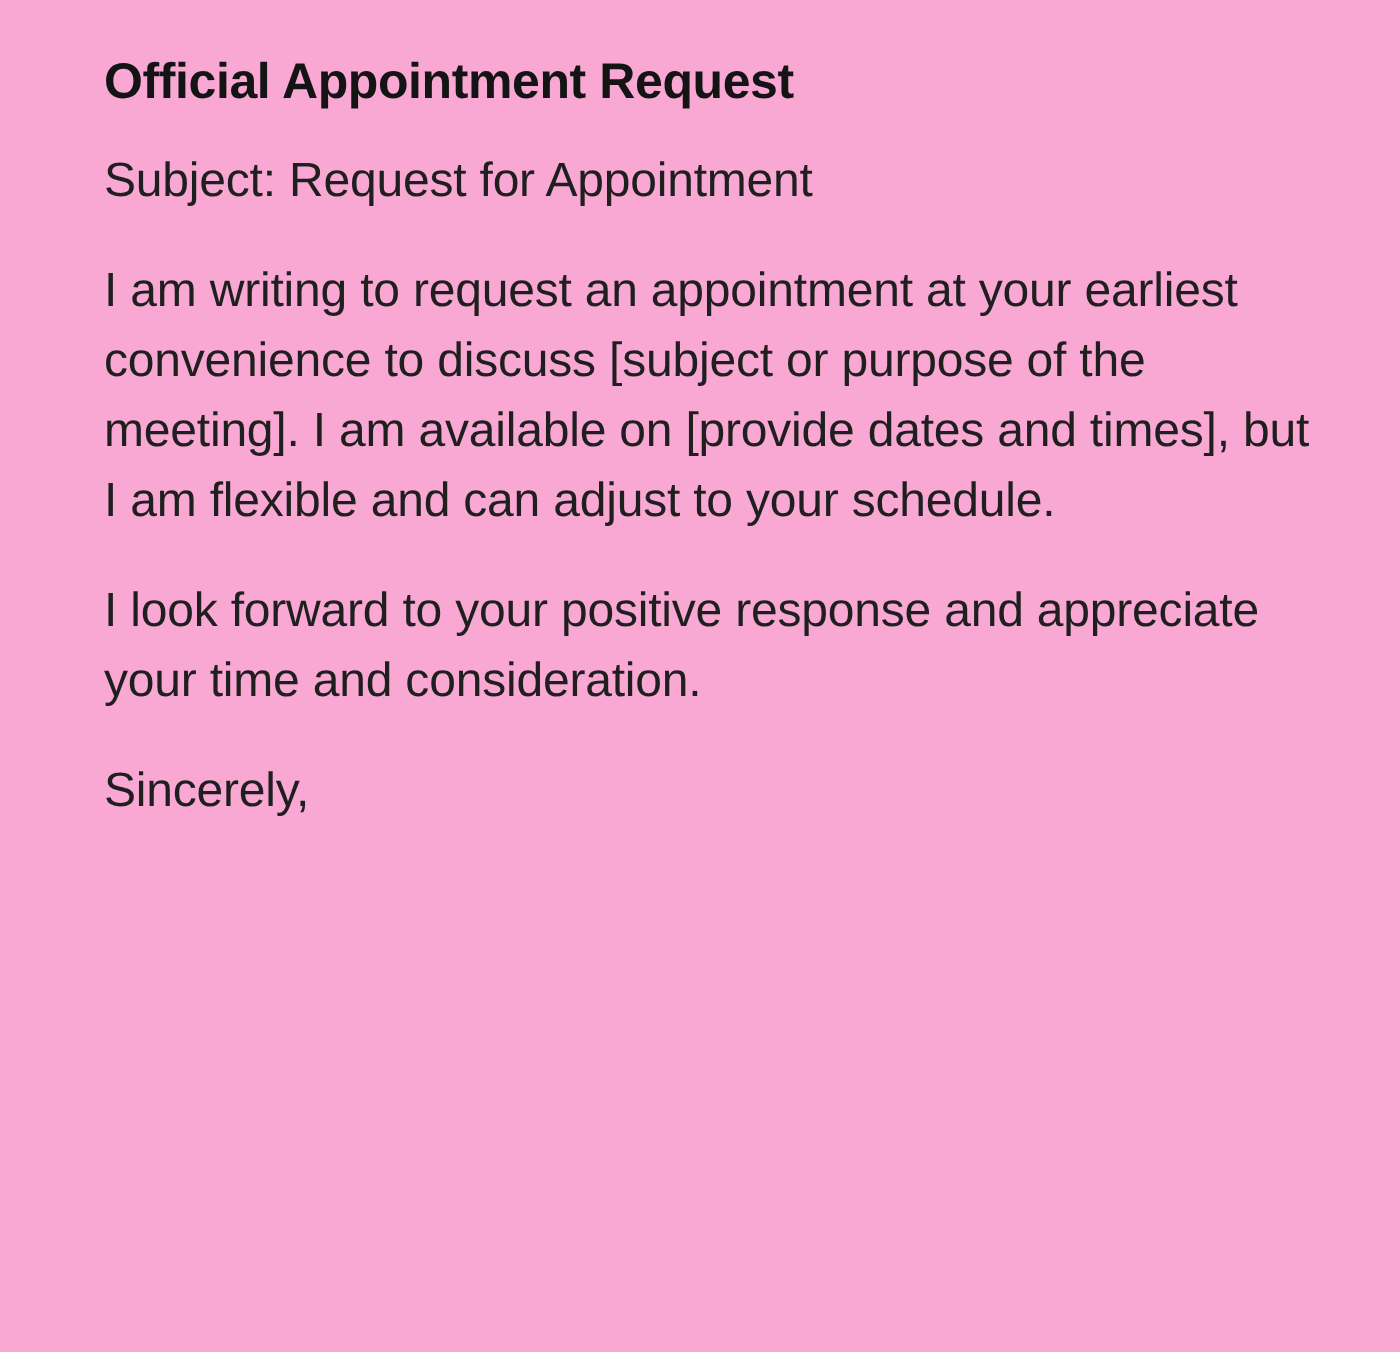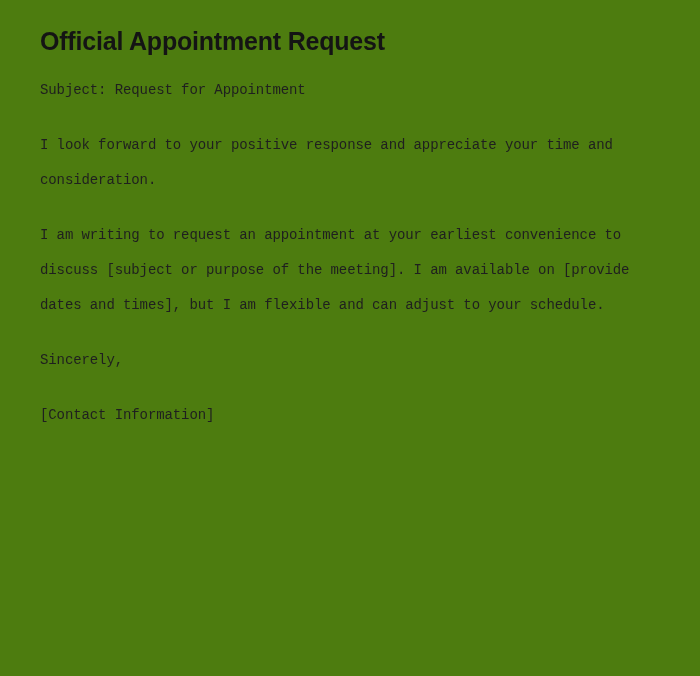--- a/index.html
+++ b/index.html
@@ -11,52 +11,50 @@
     width: 700px;
     height: 676px;
     overflow: hidden;
     font-family: "Liberation Sans", "DejaVu Sans", sans-serif;
     color: #1f1f1f;
   }
   .page {
     box-sizing: border-box;
     width: 700px;
     height: 676px;
-    padding: 26px 40px 0 40px;
-    background: #4d7c0f;
+    padding: 26px 40px 0 52px;
+    background: #f9a8d4;
   }
   .doc-title {
     font-size: 25px;
     line-height: 30px;
     font-weight: 700;
     letter-spacing: -0.2px;
     color: #141414;
     margin: 0 0 17px 0;
   }
   .doc-line {
-    font-size: 14px;
+    font-size: 24px;
     line-height: 35px;
     letter-spacing: -0.1px;
     margin: 0 0 20px 0;
     max-width: 606px;
     color: #1f1f1f;
-    font-family: Liberation Mono, monospace;
   }
 </style>
 </head>
 <body>
 
 <main class="page">
   <h1 class="doc-title">Official Appointment Request</h1>
 
   <p class="doc-line">Subject: Request for Appointment</p>
 
 
+  <p class="doc-line">I am writing to request an appointment at your earliest convenience to discuss [subject or purpose of the meeting]. I am available on [provide dates and times], but I am flexible and can adjust to your schedule.</p>
+
   <p class="doc-line">I look forward to your positive response and appreciate your time and consideration.</p>
-
-  <p class="doc-line">I am writing to request an appointment at your earliest convenience to discuss [subject or purpose of the meeting]. I am available on [provide dates and times], but I am flexible and can adjust to your schedule.</p>
 
   <p class="doc-line">Sincerely,</p>
 
 
 
-  <p class="doc-line">[Contact Information]</p>
 </main>
 
 </body></html>

